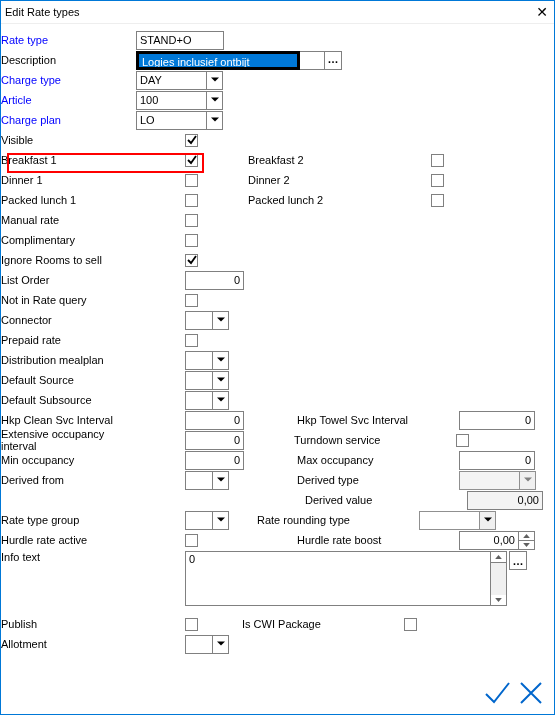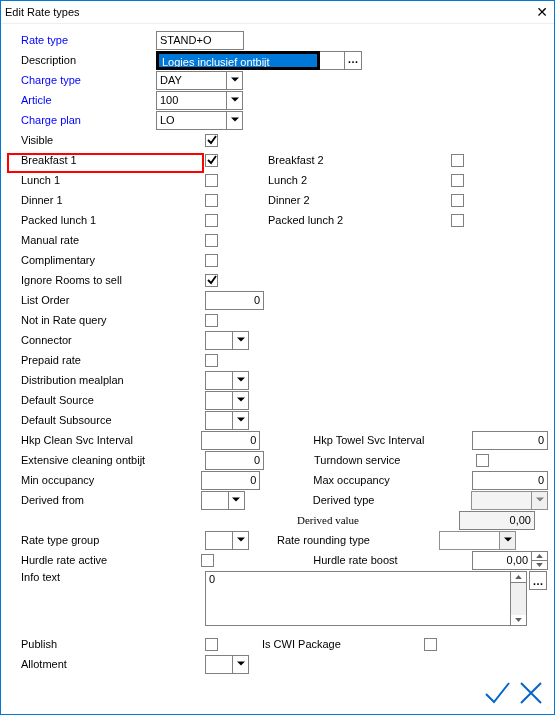--- a/index.html
+++ b/index.html
@@ -1,21 +1,21 @@
 <!DOCTYPE html>
 <html><head>
 <meta charset="utf-8">
 <style>
   * { box-sizing: border-box; margin: 0; padding: 0; }
   body { font-family: Tahoma, Arial, sans-serif; font-size: 11px; background: #fff; color: #000; }
   .window { width: 555px; height: 715px; border: 1px solid #0078d7; background: #fff; position: relative; }
   .titlebar { display: flex; justify-content: space-between; align-items: center; padding: 3px 6px 3px 4px; border-bottom: 1px solid #eee; }
   .titlebar .title { font-size: 11px; }
   .titlebar .close { font-size: 14px; cursor: default; font-family: Arial; }
-  .form { padding: 6px 6px 0 20px; }
+  .form { padding: 6px 6px 0 0; }
   .row { display: flex; align-items: center; height: 20px; margin-bottom: 0px; }
   .label { width: 135px; color: #000; font-size: 11px; }
   .label.blue { color: #0000ff; }
   .col2label { width: 134px; margin-left: 50px; color: #000; }
   input[type=text].txt { border: 1px solid #808080; height: 19px; padding: 1px 3px; font-family: inherit; font-size: 11px; }
   .txt.w88 { width: 88px; }
   .txt-sel { background: #0078d7; color: #fff; border: 3px solid #000000; height: 19px; padding: 1px 3px; font-size: 11px; width: 164px; display:inline-block; line-height:15px; overflow:hidden; white-space:nowrap;}
   .ellipsis-btn { width: 18px; height: 19px; border: 1px solid #808080; background: #fff; font-size: 11px; text-align: center; line-height: 15px; cursor: default; display:inline-block; vertical-align: top; font-weight:bold;}
   .dd { display:inline-flex; }
   .dd input { border: 1px solid #808080; border-right: none; height: 19px; padding: 1px 3px; font-size: 11px; font-family: inherit;}
@@ -121,28 +121,20 @@
       <div class="chk checked">
           <svg viewBox="0 0 10 10">
             <path d="M1 5 L4 8 L9 1" stroke="#000" stroke-width="1.8" fill="none"></path>
           </svg>
         </div>
       <div class="col2label">Breakfast 2</div>
       <div style="width:49px;"></div>
       <div class="chk"></div>
     </div>
 
-    <div class="row">
-      <div class="label">Lunch 1</div>
-      <div style="width:49px;"></div>
-      <div class="chk"></div>
-      <div class="col2label">Lunch 2</div>
-      <div style="width:49px;"></div>
-      <div class="chk"></div>
-    </div>
 
     <div class="row">
       <div class="label">Dinner 1</div>
       <div style="width:49px;"></div>
       <div class="chk"></div>
       <div class="col2label">Dinner 2</div>
       <div style="width:49px;"></div>
       <div class="chk"></div>
     </div>
 
@@ -250,21 +242,21 @@
     <div class="row">
       <div class="label">Hkp Clean Svc Interval</div>
       <div style="width:49px;"></div>
       <input class="num" value="0" style="">
       <div class="col2label" style="margin-left:53px;">Hkp Towel Svc Interval</div>
       <div style="width:28px;"></div>
       <input class="num2" value="0" style="">
     </div>
 
     <div class="row">
-      <div class="label">Extensive cleaning ontbijt</div>
+      <div class="label">Extensive occupancy interval</div>
       <div style="width:49px;"></div>
       <input class="num" value="0" style="">
       <div class="col2label" style="">Turndown service</div>
       <div style="width:28px;"></div>
       <div class="chk"></div>
     </div>
 
     <div class="row">
       <div class="label">Min occupancy</div>
       <div style="width:49px;"></div>
@@ -294,21 +286,21 @@
               <path d="M0 0 L5 5 L10 0 Z" fill="#808080"></path>
             </svg>
           </div>
         </div>
     </div>
 
     <div class="row">
       <div class="label"></div>
       <div style="width:49px;"></div>
       <div style="width:44px;"></div>
-      <div class="col2label" style="margin-left:48px;font-family:Liberation Serif, serif;">Derived value</div>
+      <div class="col2label" style="margin-left:76px;">Derived value</div>
       <div style="width:28px;"></div>
       <input class="num3" style="background: rgb(244, 244, 244);" value="0,00">
     </div>
 
     <div class="row">
       <div class="label">Rate type group</div>
       <div style="width:49px;"></div>
       <div class="dd w27">
           <input value="" style="">
           <div class="arrow">

